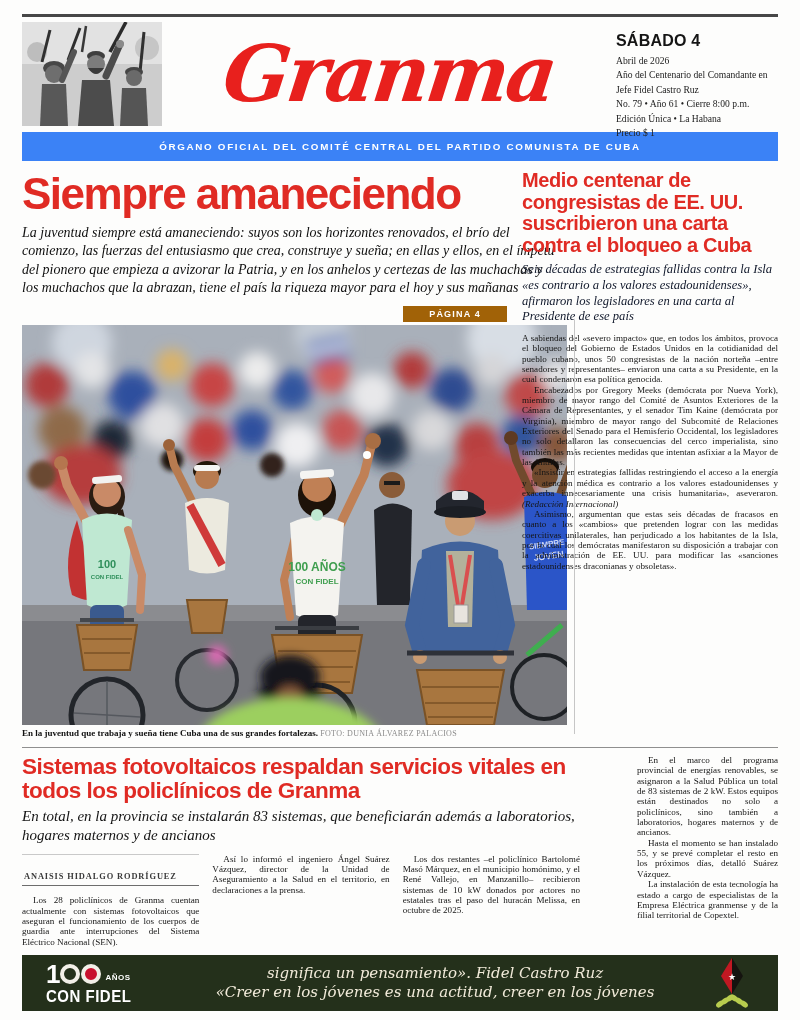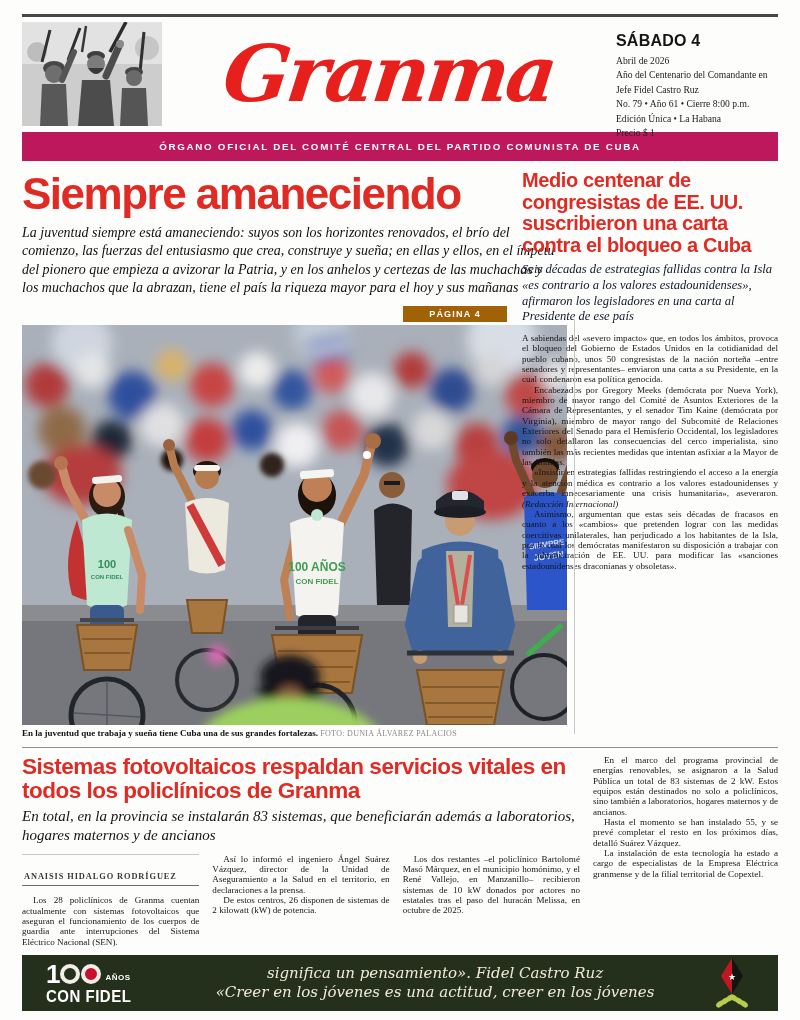--- a/index.html
+++ b/index.html
@@ -11,21 +11,21 @@
   .top-rule{height:3px;background:#474747;margin-top:14px;}
   .masthead{display:flex;align-items:flex-start;height:108px;margin-top:5px;}
   .mast-photo{width:140px;height:104px;flex:0 0 auto;overflow:hidden;}
   .mast-logo{flex:1;display:flex;align-items:center;justify-content:center;height:104px;}
   .granma{font-family:"DejaVu Serif",serif;font-style:italic;font-weight:bold;
           font-size:78px;line-height:0.9;color:#e8201d;display:inline-block;
           transform:skewX(-7deg);letter-spacing:-3px;}
   .mast-date{width:162px;flex:0 0 auto;padding-top:10px;}
   .date-day{font-family:"Liberation Sans",sans-serif;font-weight:bold;font-size:16px;letter-spacing:0.2px;}
   .date-small{font-size:9.6px;line-height:1.5;margin-top:4px;color:#222;}
-  .tagline-bar{margin-top:2px;background:#be185d;color:#fff;height:29px;display:flex;
+  .tagline-bar{margin-top:2px;background:#3b82f6;color:#fff;height:29px;display:flex;
                align-items:center;justify-content:center;font-family:"Liberation Sans",sans-serif;
                font-weight:bold;font-size:9.8px;letter-spacing:1.7px;}
 
   
   .main{position:relative;display:flex;margin-top:9px;}
   .vrule{position:absolute;left:552px;top:150px;bottom:4px;width:1px;background:#c6c6c6;}
   .main-left{width:487px;flex:0 0 auto;}
   .lead-h1{font-family:"Liberation Sans",sans-serif;font-weight:800;color:#e02b24;
            font-size:44px;line-height:1.0;letter-spacing:-1.5px;margin:2px 0 8px 0;}
   .lead-deck{font-style:italic;font-size:14px;line-height:1.32;color:#101010;width:540px;}
@@ -38,21 +38,21 @@
 
   .main-right{flex:1;padding-left:13px;}
   .cong-h2{font-family:"Liberation Sans",sans-serif;font-weight:800;color:#e02b24;
            font-size:20px;line-height:1.08;letter-spacing:-0.4px;margin:0 0 6px 0;}
   .cong-deck{font-style:italic;font-size:12.6px;line-height:1.24;margin:0 0 8px 0;color:#0f172a;}
   .cong-body p{font-size:9.1px;line-height:1.14;text-align:justify;margin:0;}
   .cong-body p + p{text-indent:12px;}
   .cong-body .credit-inline{font-style:italic;}
 
   
-  .solar{border-top:1px solid #8f8f8f;margin-top:9px;padding-top:7px;display:flex;}
+  .solar{border-top:1px solid #8f8f8f;margin-top:9px;padding-top:7px;display:flex;gap:44px;}
   .solar-left{width:558px;flex:0 0 auto;}
   .solar-h2{font-family:"Liberation Sans",sans-serif;font-weight:800;color:#e02b24;
             font-size:22.5px;line-height:1.05;letter-spacing:-0.5px;margin:0 0 5px 0;}
   .solar-deck{font-style:italic;font-size:15px;line-height:1.25;margin:0 0 9px 0;}
   .solar-cols{display:flex;gap:13px;}
   .scol{flex:1;font-size:9.1px;line-height:1.14;text-align:justify;}
   .scol p{margin:0;text-indent:11px;}
   .scol.first p:first-child{text-indent:0;}
   .byline{font-weight:bold;font-size:8.4px;letter-spacing:0.9px;color:#3a3a3a;
           border-top:1px solid #c9c9c9;border-bottom:1px solid #6d6d6d;
@@ -332,21 +332,20 @@
       <div class="solar-left">
         <h2 class="solar-h2">Sistemas fotovoltaicos respaldan servicios vitales en todos los policlínicos de Granma</h2>
         <div class="solar-deck">En total, en la provincia se instalarán 83 sistemas, que beneficiarán además a laboratorios, hogares maternos y de ancianos</div>
         <div class="solar-cols">
           <div class="scol first">
             <div class="byline">ANAISIS HIDALGO RODRÍGUEZ</div>
             <p>Los 28 policlínicos de Granma cuentan actualmente con sistemas fotovoltaicos que aseguran el funcionamiento de los cuerpos de guardia ante interrupciones del Sistema Eléctrico Nacional (SEN).</p>
           </div>
           <div class="scol">
             <p>Así lo informó el ingeniero Ángel Suárez Vázquez, director de la Unidad de Aseguramiento a la Salud en el territorio, en declaraciones a la prensa.</p>
-            <p>De estos centros, 26 disponen de sistemas de 2 kilowatt (kW) de potencia.</p>
           </div>
           <div class="scol">
             <p>Los dos restantes –el policlínico Bartolomé Masó Márquez, en el municipio homónimo, y el René Vallejo, en Manzanillo– recibieron sistemas de 10 kW donados por actores no estatales tras el paso del huracán Melissa, en octubre de 2025.</p>
           </div>
         </div>
       </div>
       <div class="solar-right">
         <p>En el marco del programa provincial de energías renovables, se asignaron a la Salud Pública un total de 83 sistemas de 2 kW. Estos equipos están destinados no solo a policlínicos, sino también a laboratorios, hogares maternos y de ancianos.</p>
         <p>Hasta el momento se han instalado 55, y se prevé completar el resto en los próximos días, detalló Suárez Vázquez.</p>
         <p>La instalación de esta tecnología ha estado a cargo de especialistas de la Empresa Eléctrica granmense y de la filial territorial de Copextel.</p>

